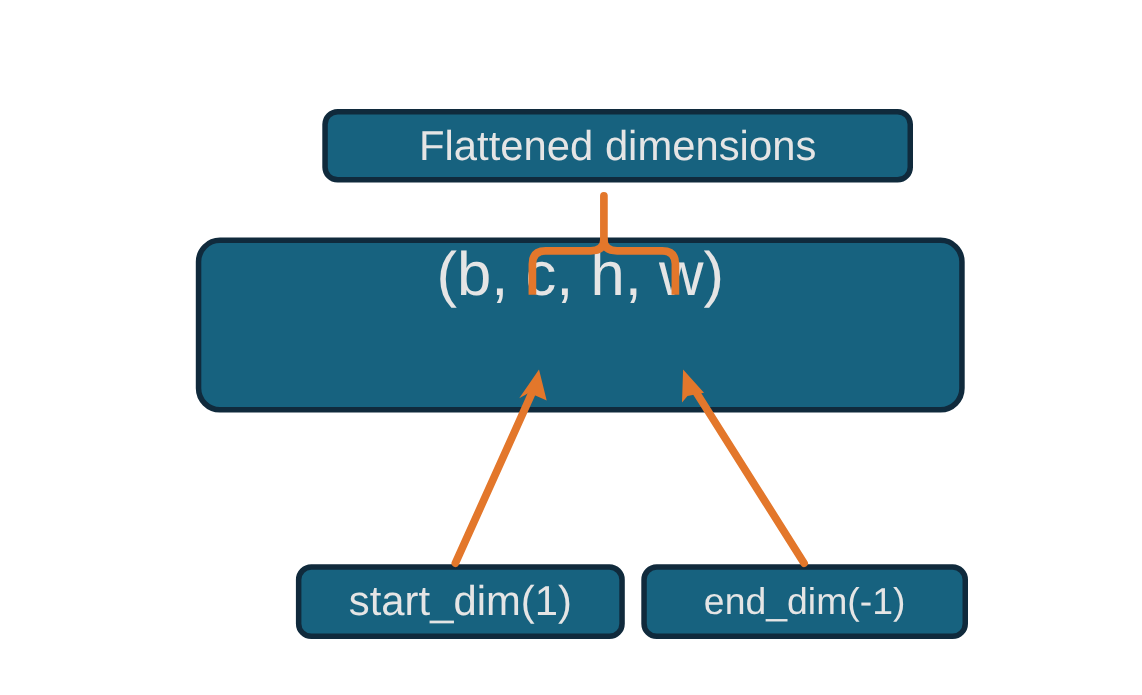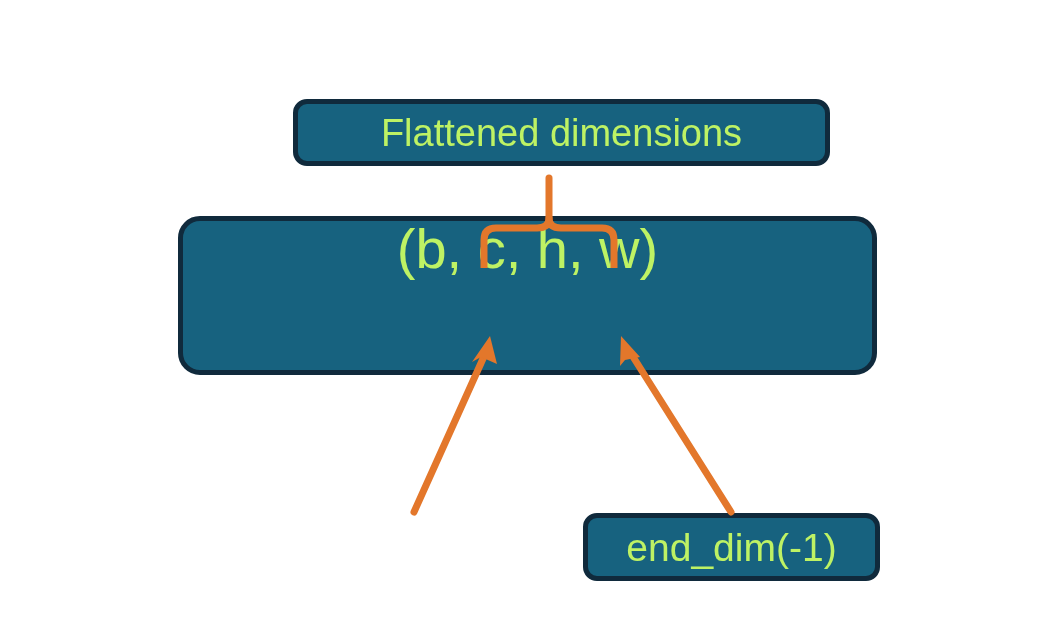--- a/index.html
+++ b/index.html
@@ -34,21 +34,21 @@
     display: flex;
     align-items: center;
     justify-content: center;
     color: #ffffff;
     font-family: "Liberation Sans", sans-serif;
     font-weight: 400;
     line-height: 1;
     user-select: none;
   }
   .node-label {
-    color: #bef264;
+    color: #e5e5e5;
     white-space: nowrap;
   }
 
   
   #node-flattened {
     left: 293px;
     top: 99px;
     width: 537px;
     height: 67px;
     border-radius: 14px;
@@ -82,21 +82,21 @@
     font-size: 38px;
   }
   #node-end-dim {
     left: 583px;
     top: 513px;
     width: 297px;
     height: 68px;
     border-radius: 14px;
   }
   #node-end-dim .node-label {
-    font-size: 39px;
+    font-size: 34px;
   }
 
   
   .connector {
     fill: none;
     stroke: #E3772B;
     stroke-width: 7;
     stroke-linecap: round;
     stroke-linejoin: round;
   }
@@ -117,20 +117,23 @@
 <div id="canvas">
 
   <div class="node" id="node-flattened">
     <span class="node-label">Flattened dimensions</span>
   </div>
 
   <div class="node" id="node-shape">
     <span class="node-label">(b, c, h, w)</span>
   </div>
 
+  <div class="node" id="node-start-dim">
+    <span class="node-label">start_dim(1)</span>
+  </div>
 
   <div class="node" id="node-end-dim">
     <span class="node-label">end_dim(-1)</span>
   </div>
 
   <svg class="layer" viewBox="0 0 1038 632">
 
     <path class="connector-brace" d="M 484 268
              L 484 240
              Q 484 228 496 228

